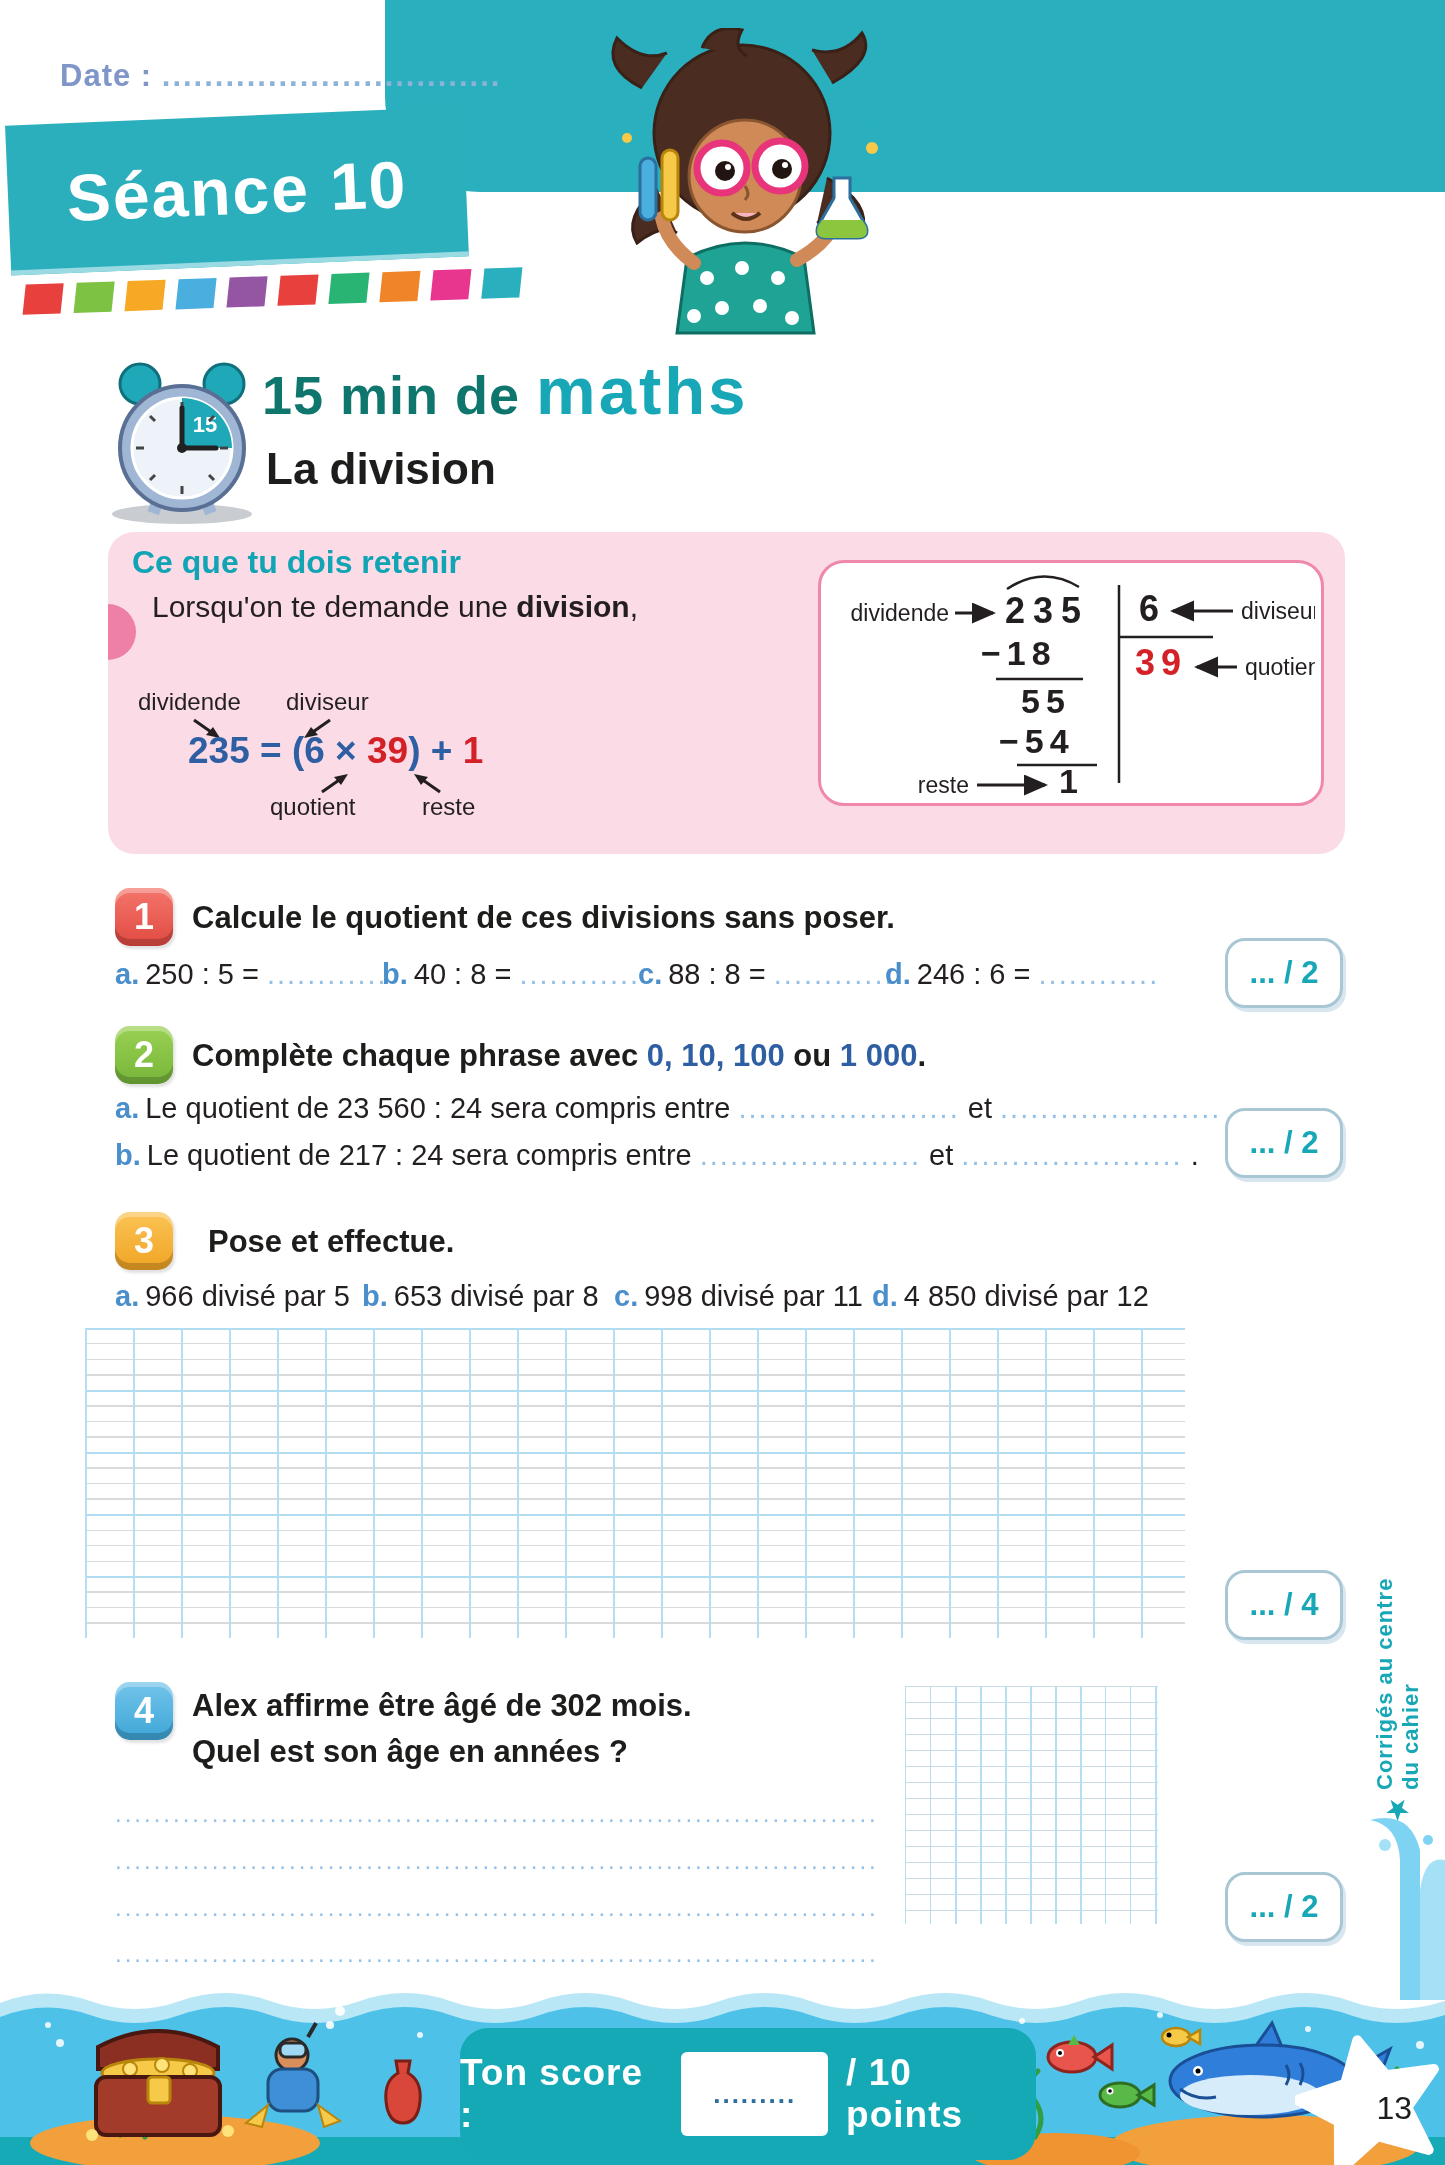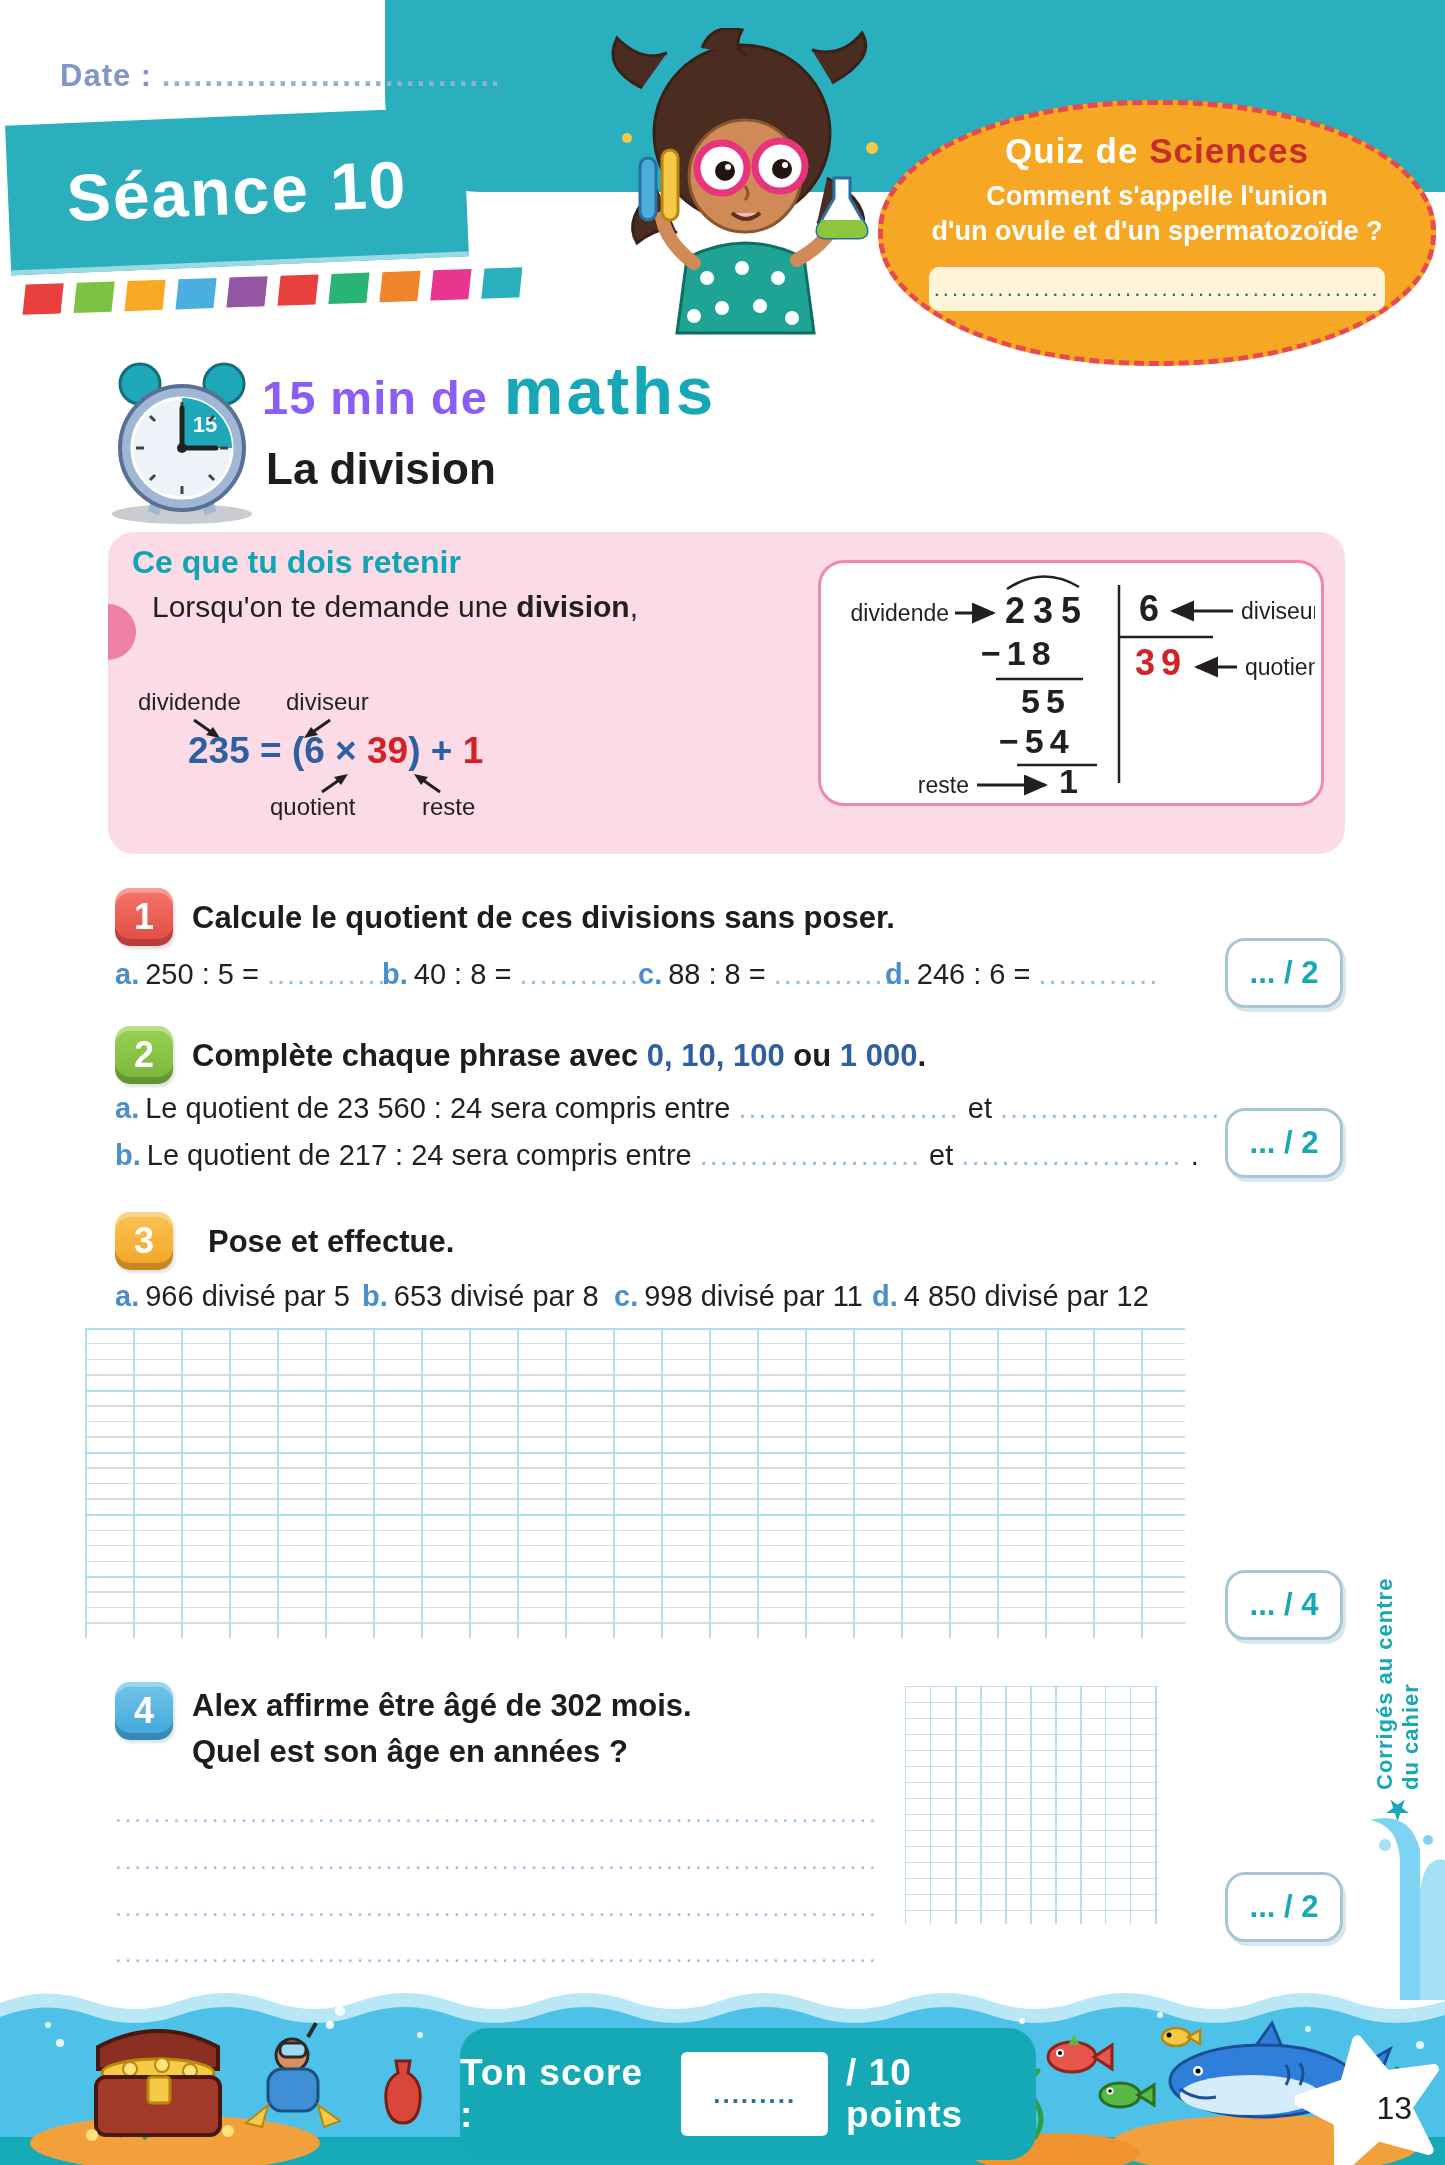--- a/index.html
+++ b/index.html
@@ -27,21 +27,21 @@
                text-align:center;}
   .quiz-title{margin-top:26px;font-size:35px;font-weight:800;color:#fff;letter-spacing:1px;}
   .quiz-title .red{color:#c62c2c;}
   .quiz-q{font-size:27px;font-weight:bold;color:#fff;line-height:35px;margin-top:8px;}
   .quiz-answer{position:absolute;left:46px;right:46px;top:162px;height:44px;background:#fdf4da;
                border-radius:10px;display:flex;align-items:center;justify-content:center;
                color:#1d6b74;font-size:22px;letter-spacing:3px;overflow:hidden;}
 
   
   .lesson-title-row{position:absolute;left:262px;top:352px;display:flex;align-items:baseline;gap:16px;}
-  .min-de{font-size:47px;font-weight:800;color:#8b5cf6;letter-spacing:1px;}
+  .min-de{font-size:54px;font-weight:800;color:#0f766e;letter-spacing:1px;}
   .maths{font-size:67px;font-weight:800;color:#17a7b6;letter-spacing:3px;}
   .lesson-title{position:absolute;left:266px;top:444px;font-size:44px;font-weight:800;color:#1d1d1b;}
 
   
   .memo-box{position:absolute;left:108px;top:532px;width:1237px;height:322px;
             background:#fbdce6;border-radius:26px;}
   .memo-title{position:absolute;left:132px;top:544px;font-size:32px;font-weight:800;color:#10a4b4;}
   .memo-bullet{position:absolute;left:108px;top:604px;width:28px;height:56px;
                background:#ee7fa6;border-radius:0 56px 56px 0;}
   .memo-line{position:absolute;left:152px;font-size:30px;color:#231f20;}
@@ -121,30 +121,20 @@
       <div class="sq" style="background: rgb(247, 168, 36);"></div>
       <div class="sq" style="background: rgb(74, 174, 222);"></div>
       <div class="sq" style="background: rgb(148, 85, 163);"></div>
       <div class="sq" style="background: rgb(232, 64, 61);"></div>
       <div class="sq" style="background: rgb(41, 180, 115);"></div>
       <div class="sq" style="background: rgb(240, 132, 40);"></div>
       <div class="sq" style="background: rgb(232, 54, 143);"></div>
       <div class="sq" style="background: rgb(41, 175, 190);"></div>
     </div>
 
-  <div class="quiz-bubble">
-    <div class="quiz-title">
-      <span>Quiz de </span><span class="red">Sciences</span>
-    </div>
-    <div class="quiz-q">
-      <div>Comment s'appelle l'union</div>
-      <div>d'un ovule et d'un spermatozoïde ?</div>
-    </div>
-    <div class="quiz-answer blank">.................................................</div>
-  </div>
 
   <svg class="abs" style="left:582px;top:28px;" width="330" height="318" viewBox="0 0 330 318">
     <g stroke="#3a2118" stroke-width="3" fill="#4a2c20">
       <circle cx="160" cy="105" r="88"></circle>
       <path d="M60 60 Q20 40 35 10 Q60 35 85 25"></path>
       <path d="M250 55 Q295 30 280 5 Q260 30 230 22"></path>
       <path d="M75 160 Q40 190 55 215 Q80 195 95 205"></path>
       <path d="M245 150 Q290 175 280 205 Q255 185 235 195"></path>
       <path d="M120 20 Q130 -5 160 2 Q150 20 165 28"></path>
     </g>

